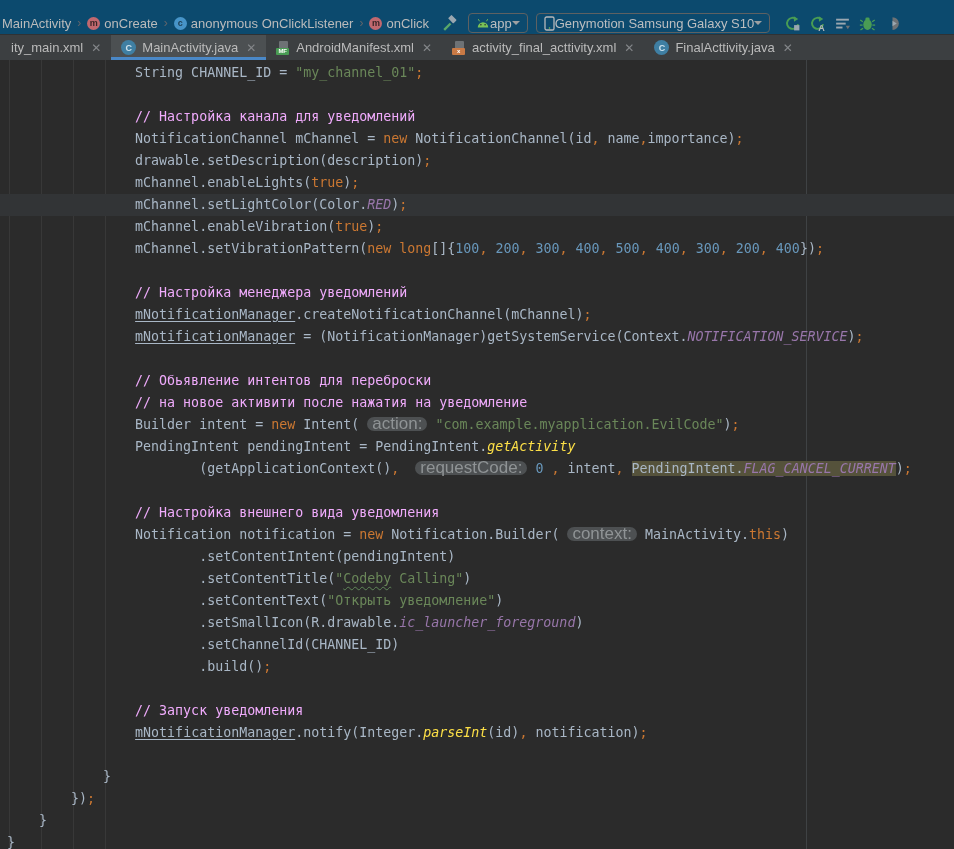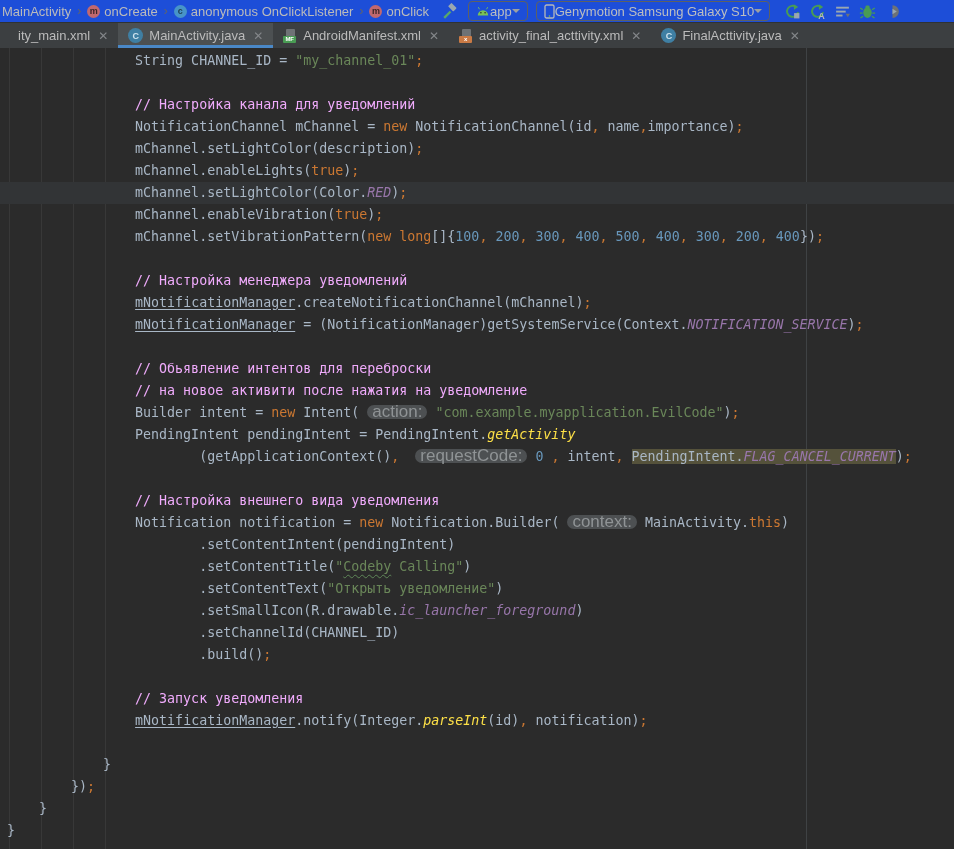--- a/index.html
+++ b/index.html
@@ -1,19 +1,19 @@
 <!DOCTYPE html>
 <html><head>
 <meta charset="utf-8">
 <style>
   html,body{margin:0;padding:0;background:#2b2b2b;width:954px;height:849px;overflow:hidden;
     font-family:"Liberation Sans",sans-serif;}
   
-  .toolbar{height:22px;background:#1d4ed8;display:flex;align-items:center;
-    padding:0 0 0 2px;font-size:13px;color:#bbbbbb;border-bottom:1px solid #2f3234;}
+  .toolbar{height:22px;background:#0c4a6e;display:flex;align-items:center;
+    padding:12px 0 0 2px;font-size:13px;color:#bbbbbb;border-bottom:1px solid #2f3234;}
   .crumbs{display:flex;align-items:center;white-space:nowrap;}
   .crumb{display:flex;align-items:center;gap:4px;cursor:pointer;}
   .crumb-sep{color:#61646a;margin:0 6px;font-size:12px;}
   .crumb-sep::after{content:"\203A";}
   .mini-ic{width:13px;height:13px;border-radius:50%;display:inline-flex;align-items:center;
     justify-content:center;font-size:9px;font-weight:bold;line-height:13px;}
   .ic-method{background:#c1686f;color:#3a2527;}
   .ic-anon{background:#4794c8;color:#1d3d52;}
   .tool-box{height:18px;border:1px solid #5e6162;border-radius:4px;display:flex;
     align-items:center;gap:0;padding:0 7px;margin-left:8px;cursor:pointer;color:#bcbec0;}
@@ -21,21 +21,21 @@
     border-top:4px solid #9da0a2;display:inline-block;}
   .tbtn{width:22px;height:20px;display:flex;align-items:center;justify-content:center;
     margin-left:3px;cursor:pointer;flex:0 0 auto;}
   .toolbar-right{display:flex;align-items:center;margin-left:8px;}
   .spacer{flex:0 0 6px;}
   
   .tabbar{height:25px;background:#3c3f41;display:flex;align-items:stretch;font-size:13px;
     color:#bbbbbb;}
   .tab{display:flex;align-items:center;gap:6px;padding:0 10px;position:relative;cursor:pointer;
     white-space:nowrap;}
-  .tab.first{padding-left:18px;}
+  .tab.first{padding-left:11px;}
   .tab.active{background:#4c5052;}
   .tab.active::after{content:"";position:absolute;left:0;right:0;bottom:0;height:3px;background:#4a88c7;}
   .tab-close{color:#84878a;font-size:12px;margin-left:2px;cursor:pointer;}
   .tab-close::after{content:"\2715";}
   .cls-icon{width:15px;height:15px;border-radius:50%;background:#3f7fa3;color:#cfe3ee;
     display:inline-flex;align-items:center;justify-content:center;font-size:9px;font-weight:bold;}
   .cls-icon::after{content:"C";}
   .file-icon{width:14px;height:14px;position:relative;display:inline-block;}
   .file-icon .page{position:absolute;left:3px;top:0;width:9px;height:11px;background:#6e7275;
     border-radius:1px;}
@@ -205,21 +205,21 @@
   <div class="iguide" style="left:41px"></div>
   <div class="iguide" style="left:73px"></div>
   <div class="iguide" style="left:105px"></div>
   <div class="rmargin"></div>
 
   <div class="code">
       <div class="line"><span class="st-d">                String CHANNEL_ID = </span><span class="st-s">"my_channel_01"</span><span class="st-p">;</span></div>
       <div class="line"></div>
       <div class="line"><span class="st-c">                // Настройка канала для уведомлений</span></div>
       <div class="line"><span class="st-d">                NotificationChannel mChannel = </span><span class="st-k">new</span><span class="st-d"> NotificationChannel(id</span><span class="st-p">,</span><span class="st-d"> name</span><span class="st-p">,</span><span class="st-d">importance)</span><span class="st-p">;</span></div>
-      <div class="line"><span class="st-d">                mChannel.setLightColor(description)</span><span class="st-p">;</span></div>
+      <div class="line"><span class="st-d">                drawable.setDescription(description)</span><span class="st-p">;</span></div>
       <div class="line"><span class="st-d">                mChannel.enableLights(</span><span class="st-k">true</span><span class="st-d">)</span><span class="st-p">;</span></div>
       <div class="line cur"><span class="st-d">                mChannel.setLightColor(Color.</span><span class="st-i">RED</span><span class="st-d">)</span><span class="st-p">;</span></div>
       <div class="line"><span class="st-d">                mChannel.enableVibration(</span><span class="st-k">true</span><span class="st-d">)</span><span class="st-p">;</span></div>
       <div class="line"><span class="st-d">                mChannel.setVibrationPattern(</span><span class="st-k">new</span><span class="st-d"> </span><span class="st-k">long</span><span class="st-d">[]{</span><span class="st-n">100</span><span class="st-p">,</span><span class="st-d"> </span><span class="st-n">200</span><span class="st-p">,</span><span class="st-d"> </span><span class="st-n">300</span><span class="st-p">,</span><span class="st-d"> </span><span class="st-n">400</span><span class="st-p">,</span><span class="st-d"> </span><span class="st-n">500</span><span class="st-p">,</span><span class="st-d"> </span><span class="st-n">400</span><span class="st-p">,</span><span class="st-d"> </span><span class="st-n">300</span><span class="st-p">,</span><span class="st-d"> </span><span class="st-n">200</span><span class="st-p">,</span><span class="st-d"> </span><span class="st-n">400</span><span class="st-d">})</span><span class="st-p">;</span></div>
       <div class="line"></div>
       <div class="line"><span class="st-c">                // Настройка менеджера уведомлений</span></div>
       <div class="line"><span class="st-d">                </span><span class="st-u">mNotificationManager</span><span class="st-d">.createNotificationChannel(mChannel)</span><span class="st-p">;</span></div>
       <div class="line"><span class="st-d">                </span><span class="st-u">mNotificationManager</span><span class="st-d"> = (NotificationManager)getSystemService(Context.</span><span class="st-i">NOTIFICATION_SERVICE</span><span class="st-d">)</span><span class="st-p">;</span></div>
       <div class="line"></div>
       <div class="line"><span class="st-c">                // Обьявление интентов для переброски</span></div>

